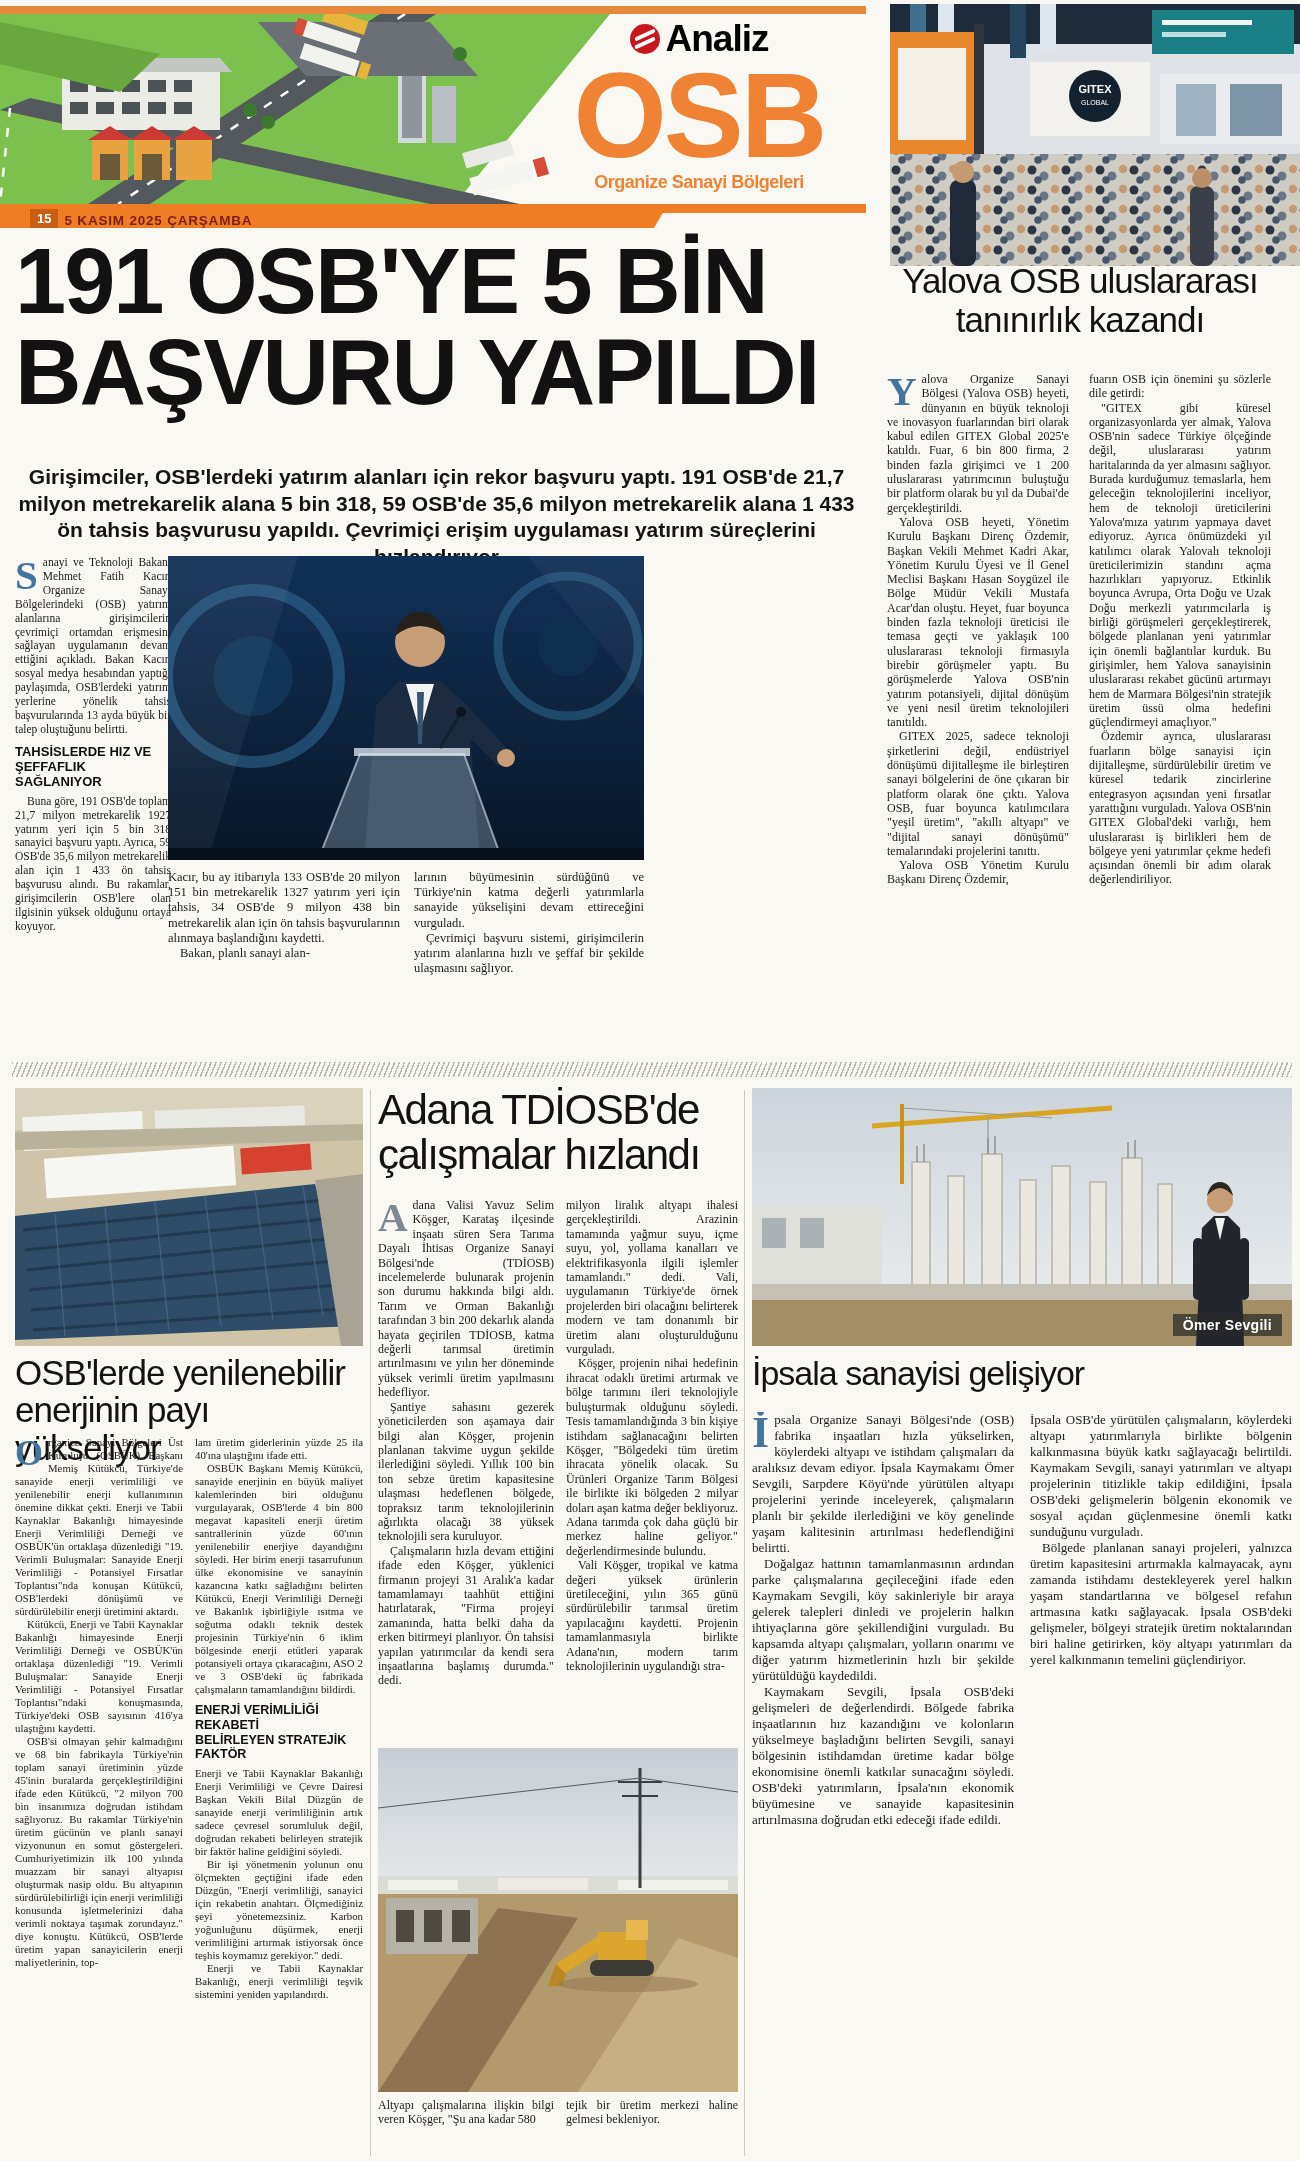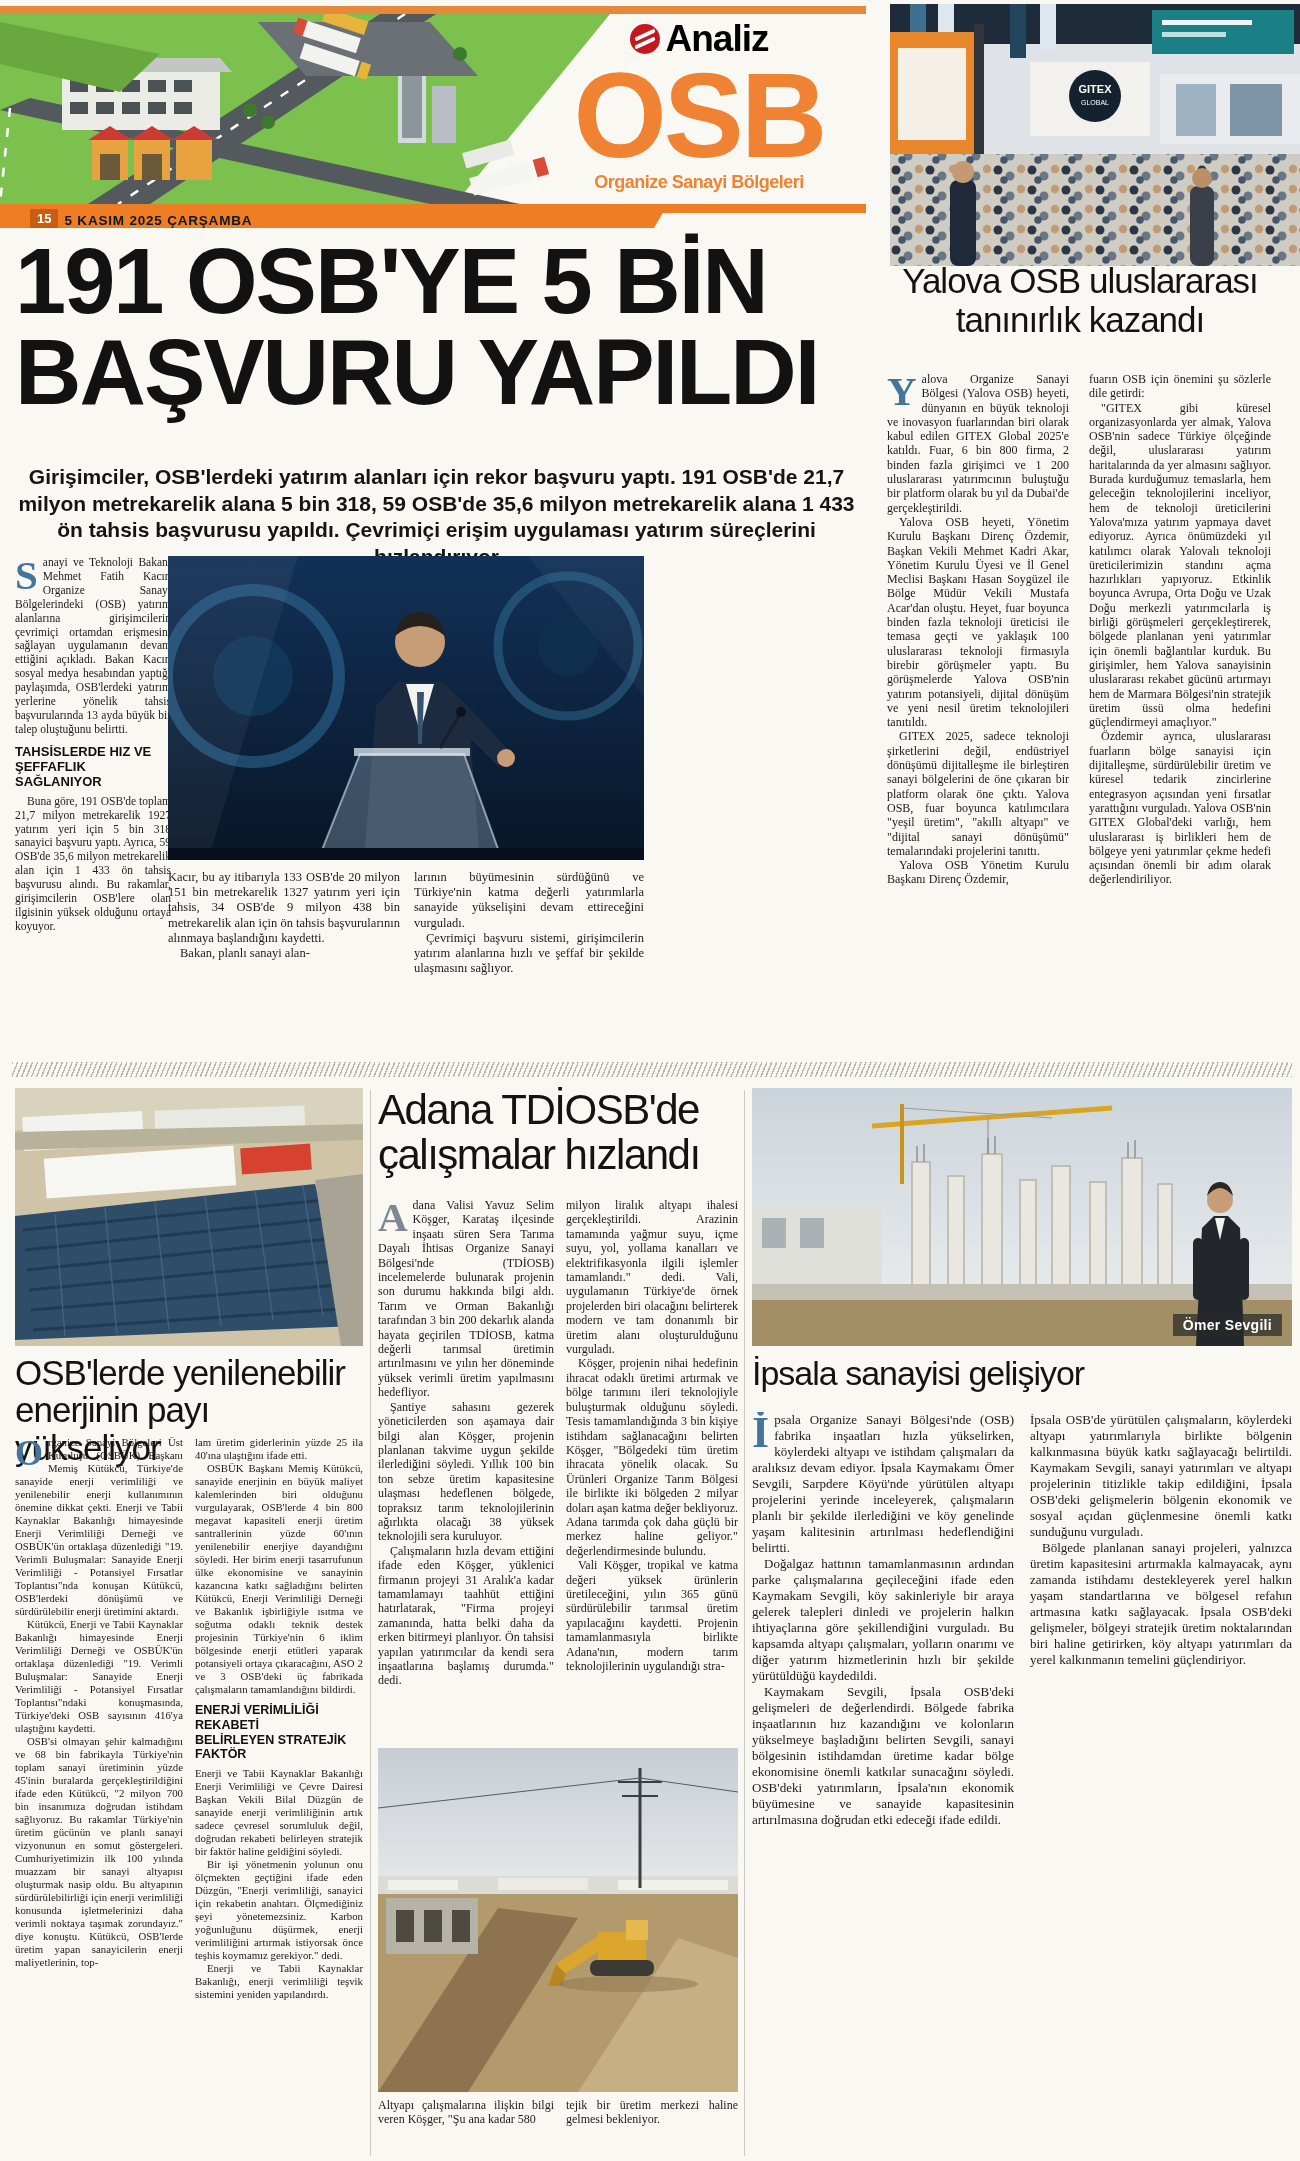--- a/index.html
+++ b/index.html
@@ -16,21 +16,21 @@
   .analiz-icon{width:30px;height:30px;border-radius:50%;background:#c8161d;position:relative;flex:0 0 auto;}
   .analiz-icon::before,.analiz-icon::after{content:"";position:absolute;left:4px;right:4px;height:4px;background:#fff;border-radius:3px;transform:rotate(-25deg);}
   .analiz-icon::before{top:9px;} .analiz-icon::after{top:17px;}
   .analiz-name{font-size:37px;font-weight:bold;color:#000000;letter-spacing:-1px;}
   .osb-title{font-size:120px;line-height:0.92;font-weight:bold;color:#f08233;letter-spacing:-3px;}
   .osb-tagline{font-size:18px;font-weight:bold;color:#f08233;letter-spacing:-0.5px;margin-top:2px;}
   .datebar-thin{background:#ee7d24;}
   .datebar{background:#ee7d24;display:flex;align-items:flex-end;gap:6px;padding-left:30px;box-sizing:border-box;
            clip-path:polygon(0 0,100% 0,calc(100% - 14px) 100%,0 100%);}
   .page-num{background:#c95d12;color:#fff;font-weight:bold;font-size:13px;padding:2px 7px;}
-  .date-text{color:#0f172a;font-weight:bold;font-size:13.5px;letter-spacing:0.8px;}
+  .date-text{color:#7f1d1d;font-weight:bold;font-size:13.5px;letter-spacing:0.8px;}
 
   
   .main-headline{font-weight:bold;color:#121212;font-size:92px;line-height:0.99;letter-spacing:-2px;white-space:nowrap;}
   .deck{font-weight:bold;font-size:21px;line-height:1.27;text-align:center;color:#141414;}
   .sec-headline{font-weight:normal;color:#131313;}
   .y-headline{font-size:35px;line-height:1.1;letter-spacing:-1px;text-align:center;}
   .bm-headline{font-size:42px;line-height:1.06;letter-spacing:-1.5px;}
   .bl-headline{font-size:35px;line-height:1.07;letter-spacing:-1px;}
   .br-headline{font-size:34px;line-height:1.05;letter-spacing:-1px;}
 

